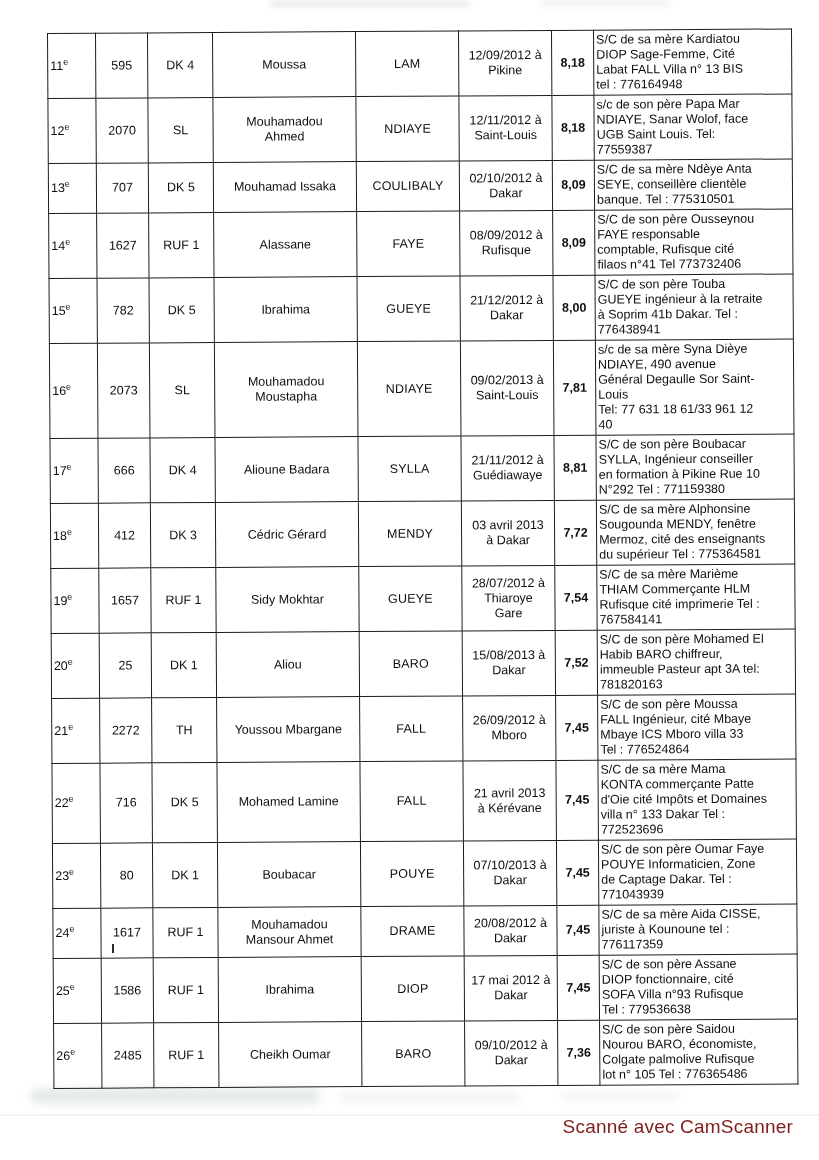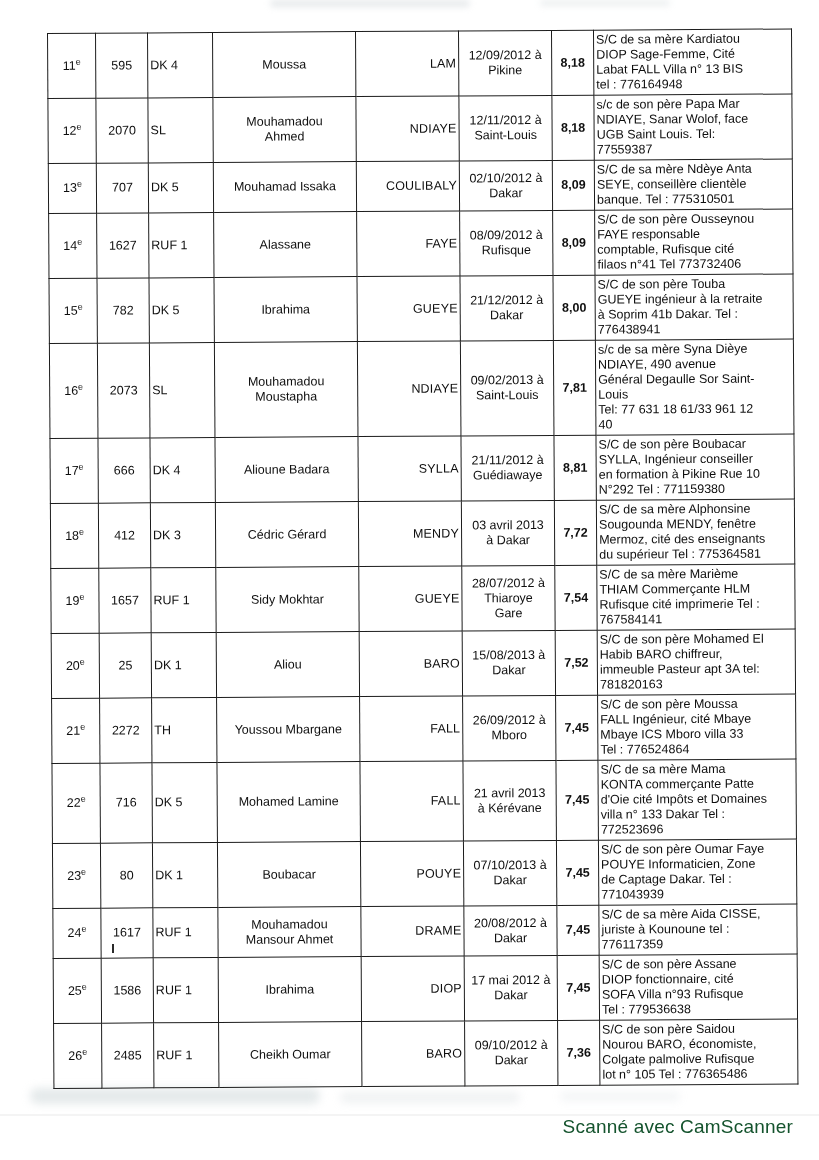--- a/index.html
+++ b/index.html
@@ -25,26 +25,26 @@
   }
   table.scan-table td{
     border:1.5px solid #1d1d1d;
     font-size:12.5px;
     line-height:15px;
     padding:2px 2px;
     vertical-align:middle;
     color:#0e0e0e;
     overflow:hidden;
   }
-  td.c-rank{ text-align:center; font-size:13px;margin-top:40px; }
+  td.c-rank{ font-size:13px;margin-top:40px; }
   td.c-rank sup{ font-size:9px; line-height:0; }
   td.c-num{ text-align:center; font-size:13px; }
-  td.c-code{ text-align:left; font-size:13px; }
+  td.c-code{ text-align:center; font-size:13px; }
   td.c-fname{ text-align:center; padding-left:5px; white-space:pre-line; font-size:13px; }
-  td.c-lname{ text-align:right; padding-left:5px; font-size:13px; letter-spacing:.2px; }
+  td.c-lname{ text-align:center; padding-left:5px; font-size:13px; letter-spacing:.2px; }
   td.c-birth{ text-align:center; white-space:pre-line; font-size:12.5px; }
   td.c-score{ text-align:center; font-weight:bold; font-size:13px; }
   td.c-contact{ text-align:left; white-space:pre-line; padding:1px 3px 2px 4px; vertical-align:middle; font-size:12.6px; }
 
   
   .artifact{ position:absolute; pointer-events:none; }
   .smudge-top-1{ left:270px; top:0; width:200px; height:7px;
     background:rgba(170,180,185,0.28); filter:blur(3px); border-radius:4px;}
   .smudge-top-2{ left:540px; top:0; width:130px; height:6px;
     background:rgba(170,180,185,0.22); filter:blur(3px); border-radius:4px;}
@@ -54,21 +54,21 @@
     background:rgba(170,185,190,0.18); filter:blur(4px); border-radius:8px;}
   .smudge-bottom-3{ left:560px; top:1092px; width:120px; height:9px;
     background:rgba(170,185,190,0.14); filter:blur(4px); border-radius:8px;}
   .scanline{ left:0; top:1114px; width:819px; height:2px; background:rgba(0,0,0,0.045); }
   .tick-artifact{ left:112px; top:944px; width:1.5px; height:9px; background:#2a2a2a; }
 
   .watermark{
     position:absolute;
     right:26px; top:1116px;
     font-size:19px;
-    color:#14532d;
+    color:#7f1d1d;
     letter-spacing:.2px;
   }
 </style>
 </head>
 <body>
 
 <div class="artifact smudge-top-1"></div>
 <div class="artifact smudge-top-2"></div>
 <div class="artifact smudge-bottom-1"></div>
 <div class="artifact smudge-bottom-2"></div>

